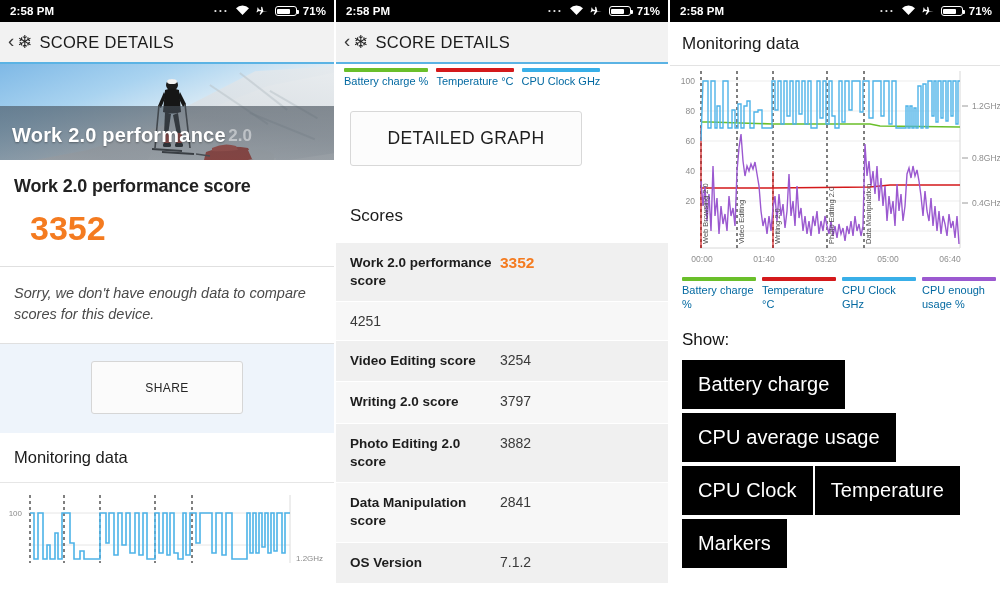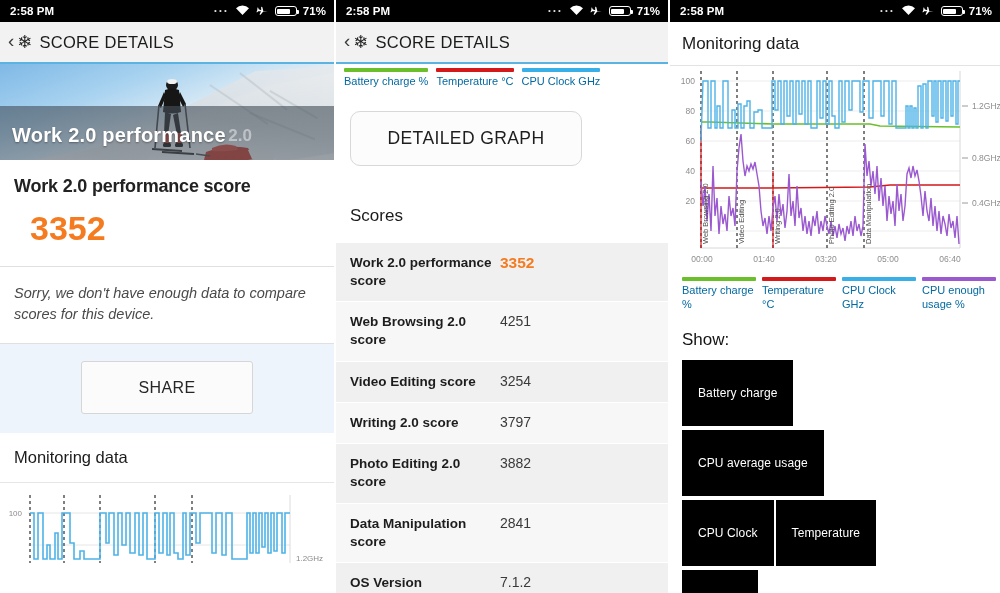--- a/index.html
+++ b/index.html
@@ -89,35 +89,35 @@
   .card { background: #fff; border-bottom: 1px solid #e0e0e0; }
   .score-card { padding: 16px 14px 18px 14px; }
   .score-label { font-size: 18px; font-weight: bold; color: #222; letter-spacing: -.2px; }
   .score-value { font-size: 34px; font-weight: bold; color: #f47b20; margin-top: 12px; padding-left: 16px; }
   .nodata {
     padding: 16px 14px 18px 14px; font-size: 14.5px; font-style: italic;
     color: #4a4a4a; line-height: 1.45;
   }
   .share-wrap { background: #eef4fb; padding: 17px 0 19px 0; display: flex; justify-content: center; }
   .share-btn {
-    width: 172px; height: 53px; background: #fbfbfb;
+    width: 152px; height: 53px; background: #fbfbfb;
     border: 1px solid #d6d6d6; border-radius: 3px;
     display: flex; align-items: center; justify-content: center;
-    font-size: 16px; color: #262626; letter-spacing: .4px;
+    font-size: 12px; color: #262626; letter-spacing: .4px;
   }
   .section-head { padding: 15px 14px; font-size: 16.5px; font-weight: 500; color: #1b1b1b; border-bottom: 1px solid #e6e6e6; background: #fff; }
 
   
   .legend-row { display: flex; gap: 8px; padding: 4px 8px 0 8px; background: #fff; }
   .legend-item { flex: 0 0 auto; }
   .legend-bar { height: 4px; border-radius: 1px; margin-bottom: 3px; }
   .legend-text { font-size: 11px; color: #0369a1; line-height: 1.25; }
   .dg-wrap { padding: 22px 0 26px 14px; background: #fff; }
   .dg-btn {
-    width: 232px; height: 55px; background: #fcfcfc; border: 1px solid #d8d8d8; border-radius: 10px;
+    width: 232px; height: 55px; background: #fcfcfc; border: 1px solid #d8d8d8; border-radius: 3px;
     display: flex; align-items: center; justify-content: center;
     font-size: 17.5px; color: #1e1e1e; letter-spacing: .4px;
   }
   .scores-title { padding: 14px 14px 16px 14px; font-size: 17px; color: #1b1b1b; background: #fff; }
   .srow {
     display: flex; align-items: flex-start; padding: 11px 14px;
     border-top: 1px solid #ffffff; background: #f0f0f0;
   }
   .srow.alt { background: #f7f7f7; }
   .srow .k { width: 150px; font-size: 13.5px; font-weight: bold; color: #1d1d1d; line-height: 1.35; }
@@ -126,22 +126,22 @@
 
   
   .chart-box { position: relative; background: #fff; }
   .chart-svg { display: block; }
   .legend4 { display: flex; padding: 6px 10px 0 12px; gap: 6px; }
   .legend4 .legend-item { width: 74px; }
   .show-label { padding: 18px 0 10px 12px; font-size: 17px; font-weight: 500; color: #141414; }
   .toggles { padding: 0 0 6px 12px; }
   .trow { display: flex; gap: 2px; margin-bottom: 4px; }
   .tbtn {
-    background: #000; color: #fff; font-size: 12px;
-    padding: 26px 16px; display: inline-flex; align-items: center; justify-content: center;
+    background: #000; color: #fff; font-size: 20px;
+    padding: 13px 16px; display: inline-flex; align-items: center; justify-content: center;
     letter-spacing: .1px;
   }
 </style>
 </head>
 <body>
 
 <div class="screens">
 
   <div class="panel p1">
     <div class="statusbar">
@@ -288,21 +288,20 @@
     </div>
 
     <div class="scores-title">Scores</div>
 
     <div>
       <div class="srow">
         <div class="k">Work 2.0 performance score</div>
         <div class="v hl">3352</div>
       </div>
       <div class="srow alt">
-        <div class="k">Web Browsing 2.0 score</div>
         <div class="v">4251</div>
       </div>
       <div class="srow">
         <div class="k">Video Editing score</div>
         <div class="v">3254</div>
       </div>
       <div class="srow alt">
         <div class="k">Writing 2.0 score</div>
         <div class="v">3797</div>
       </div>

